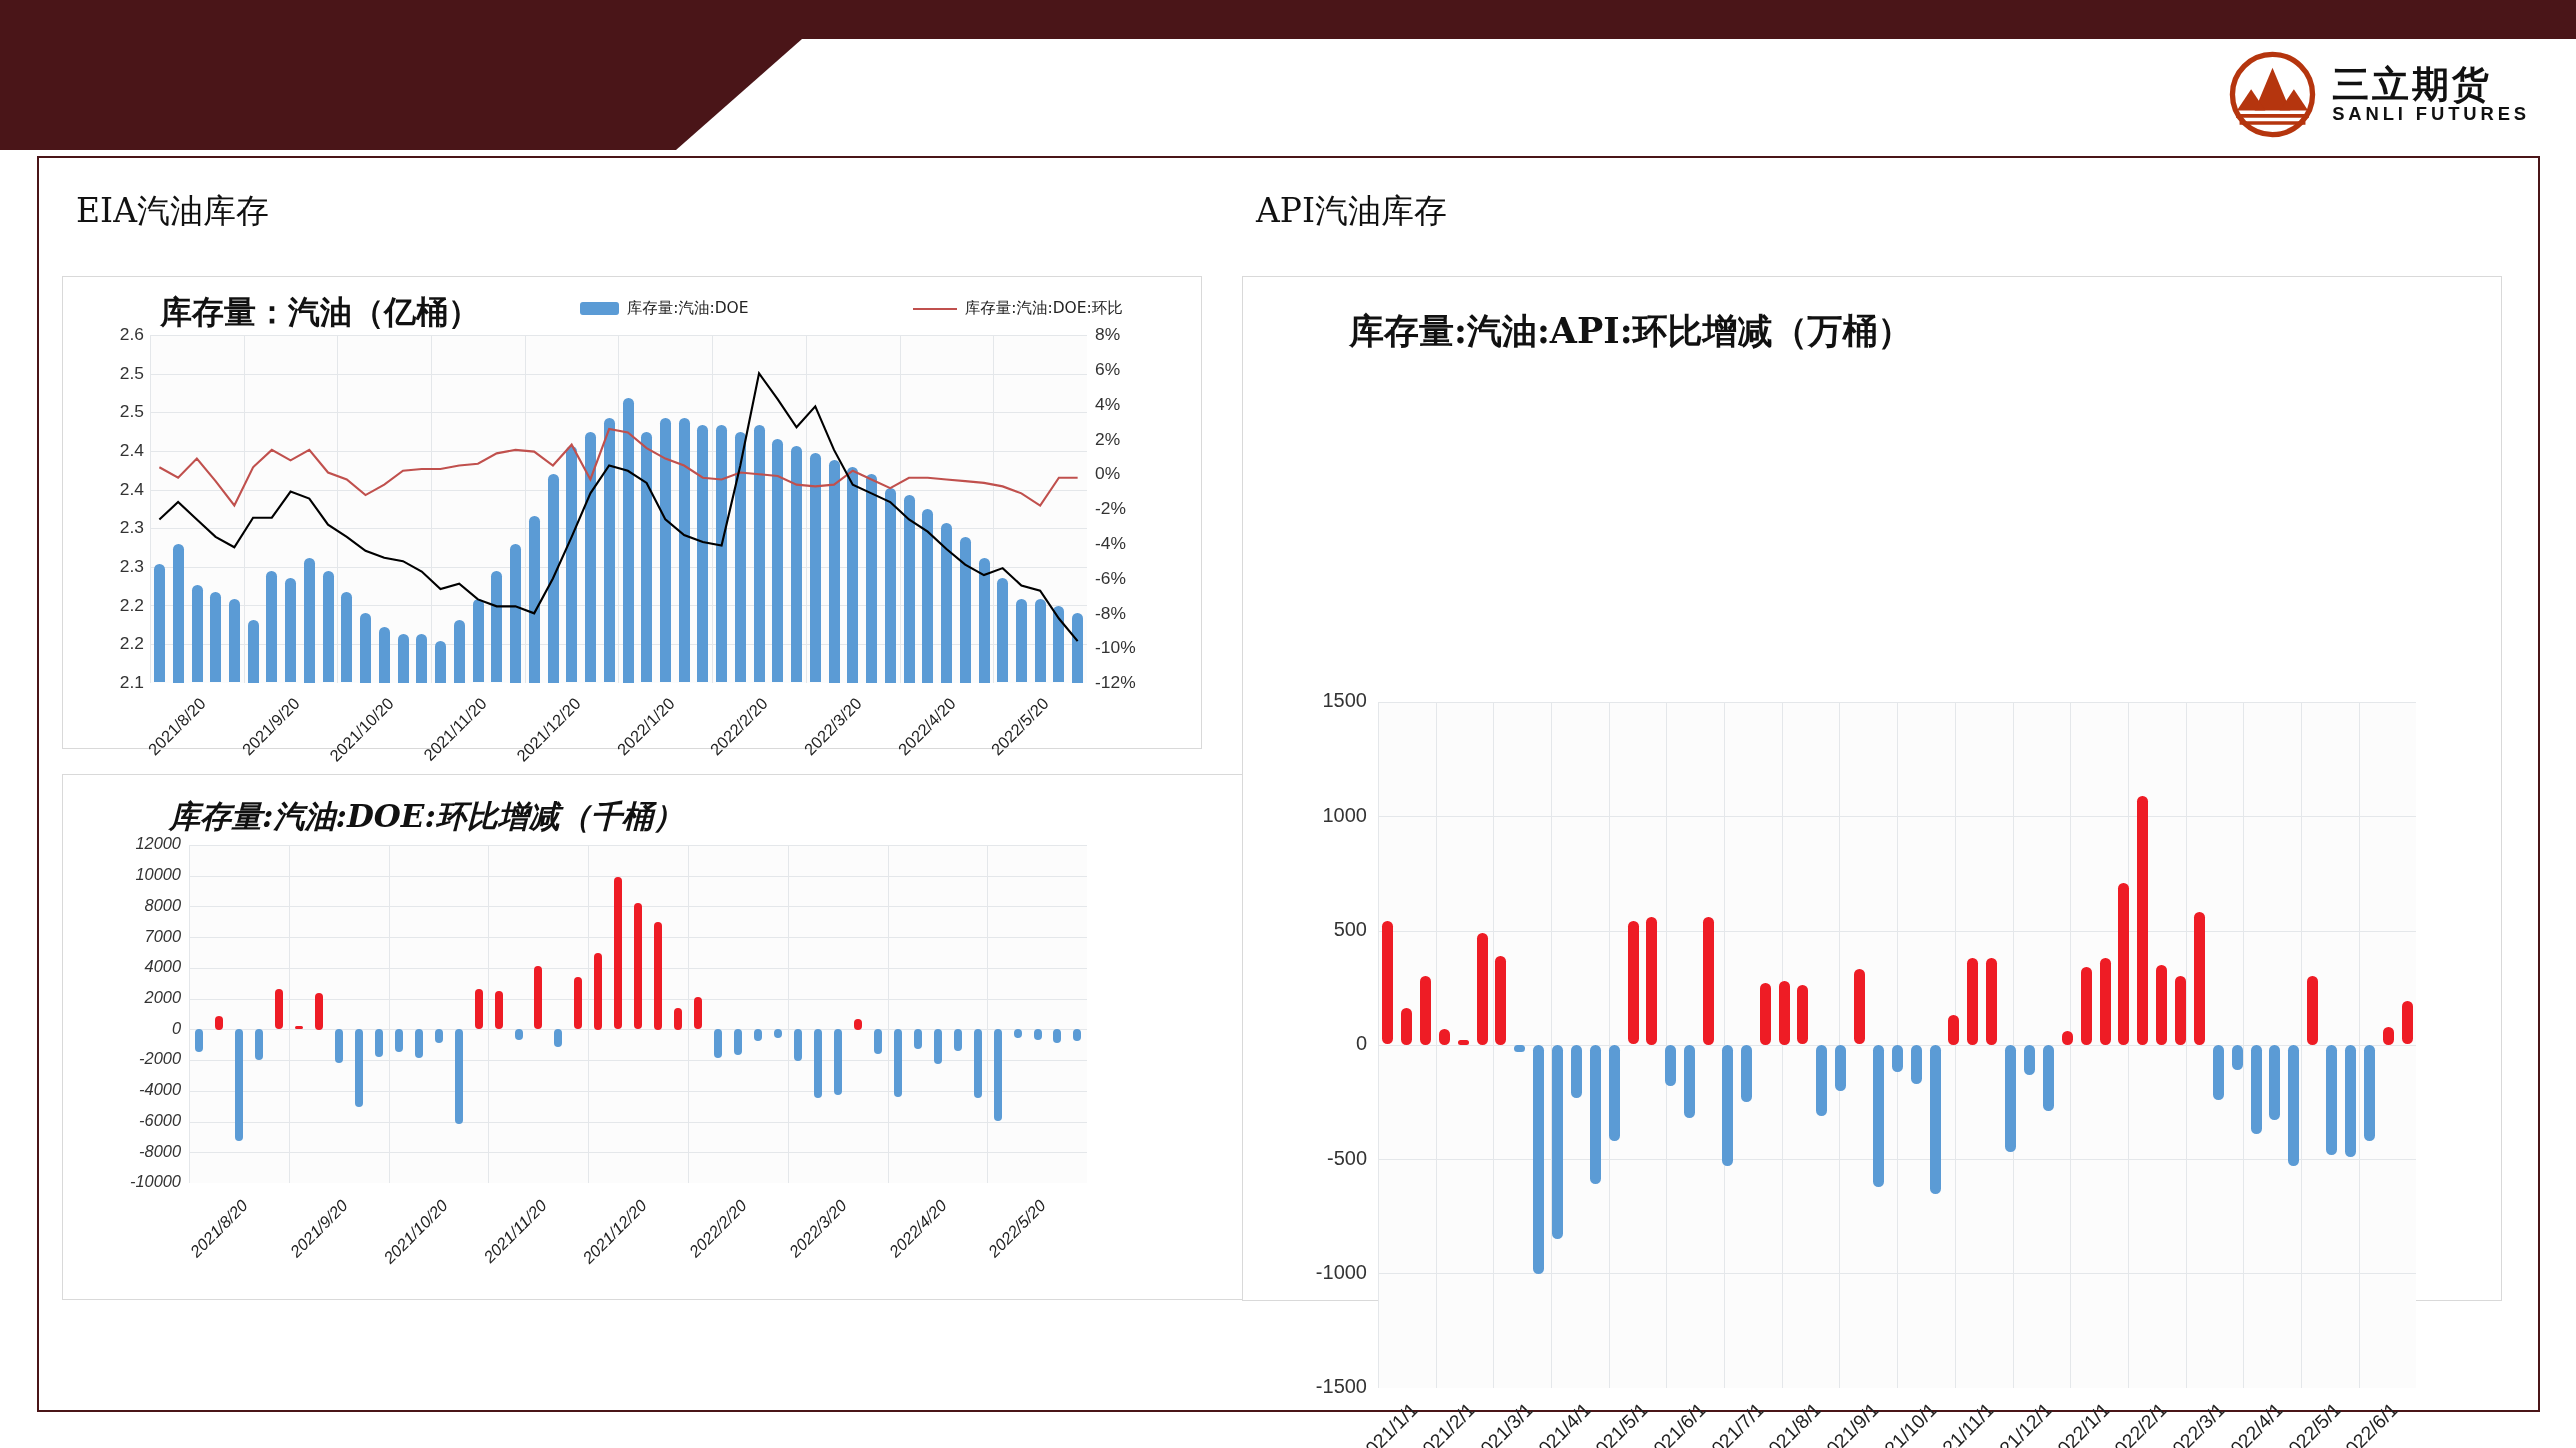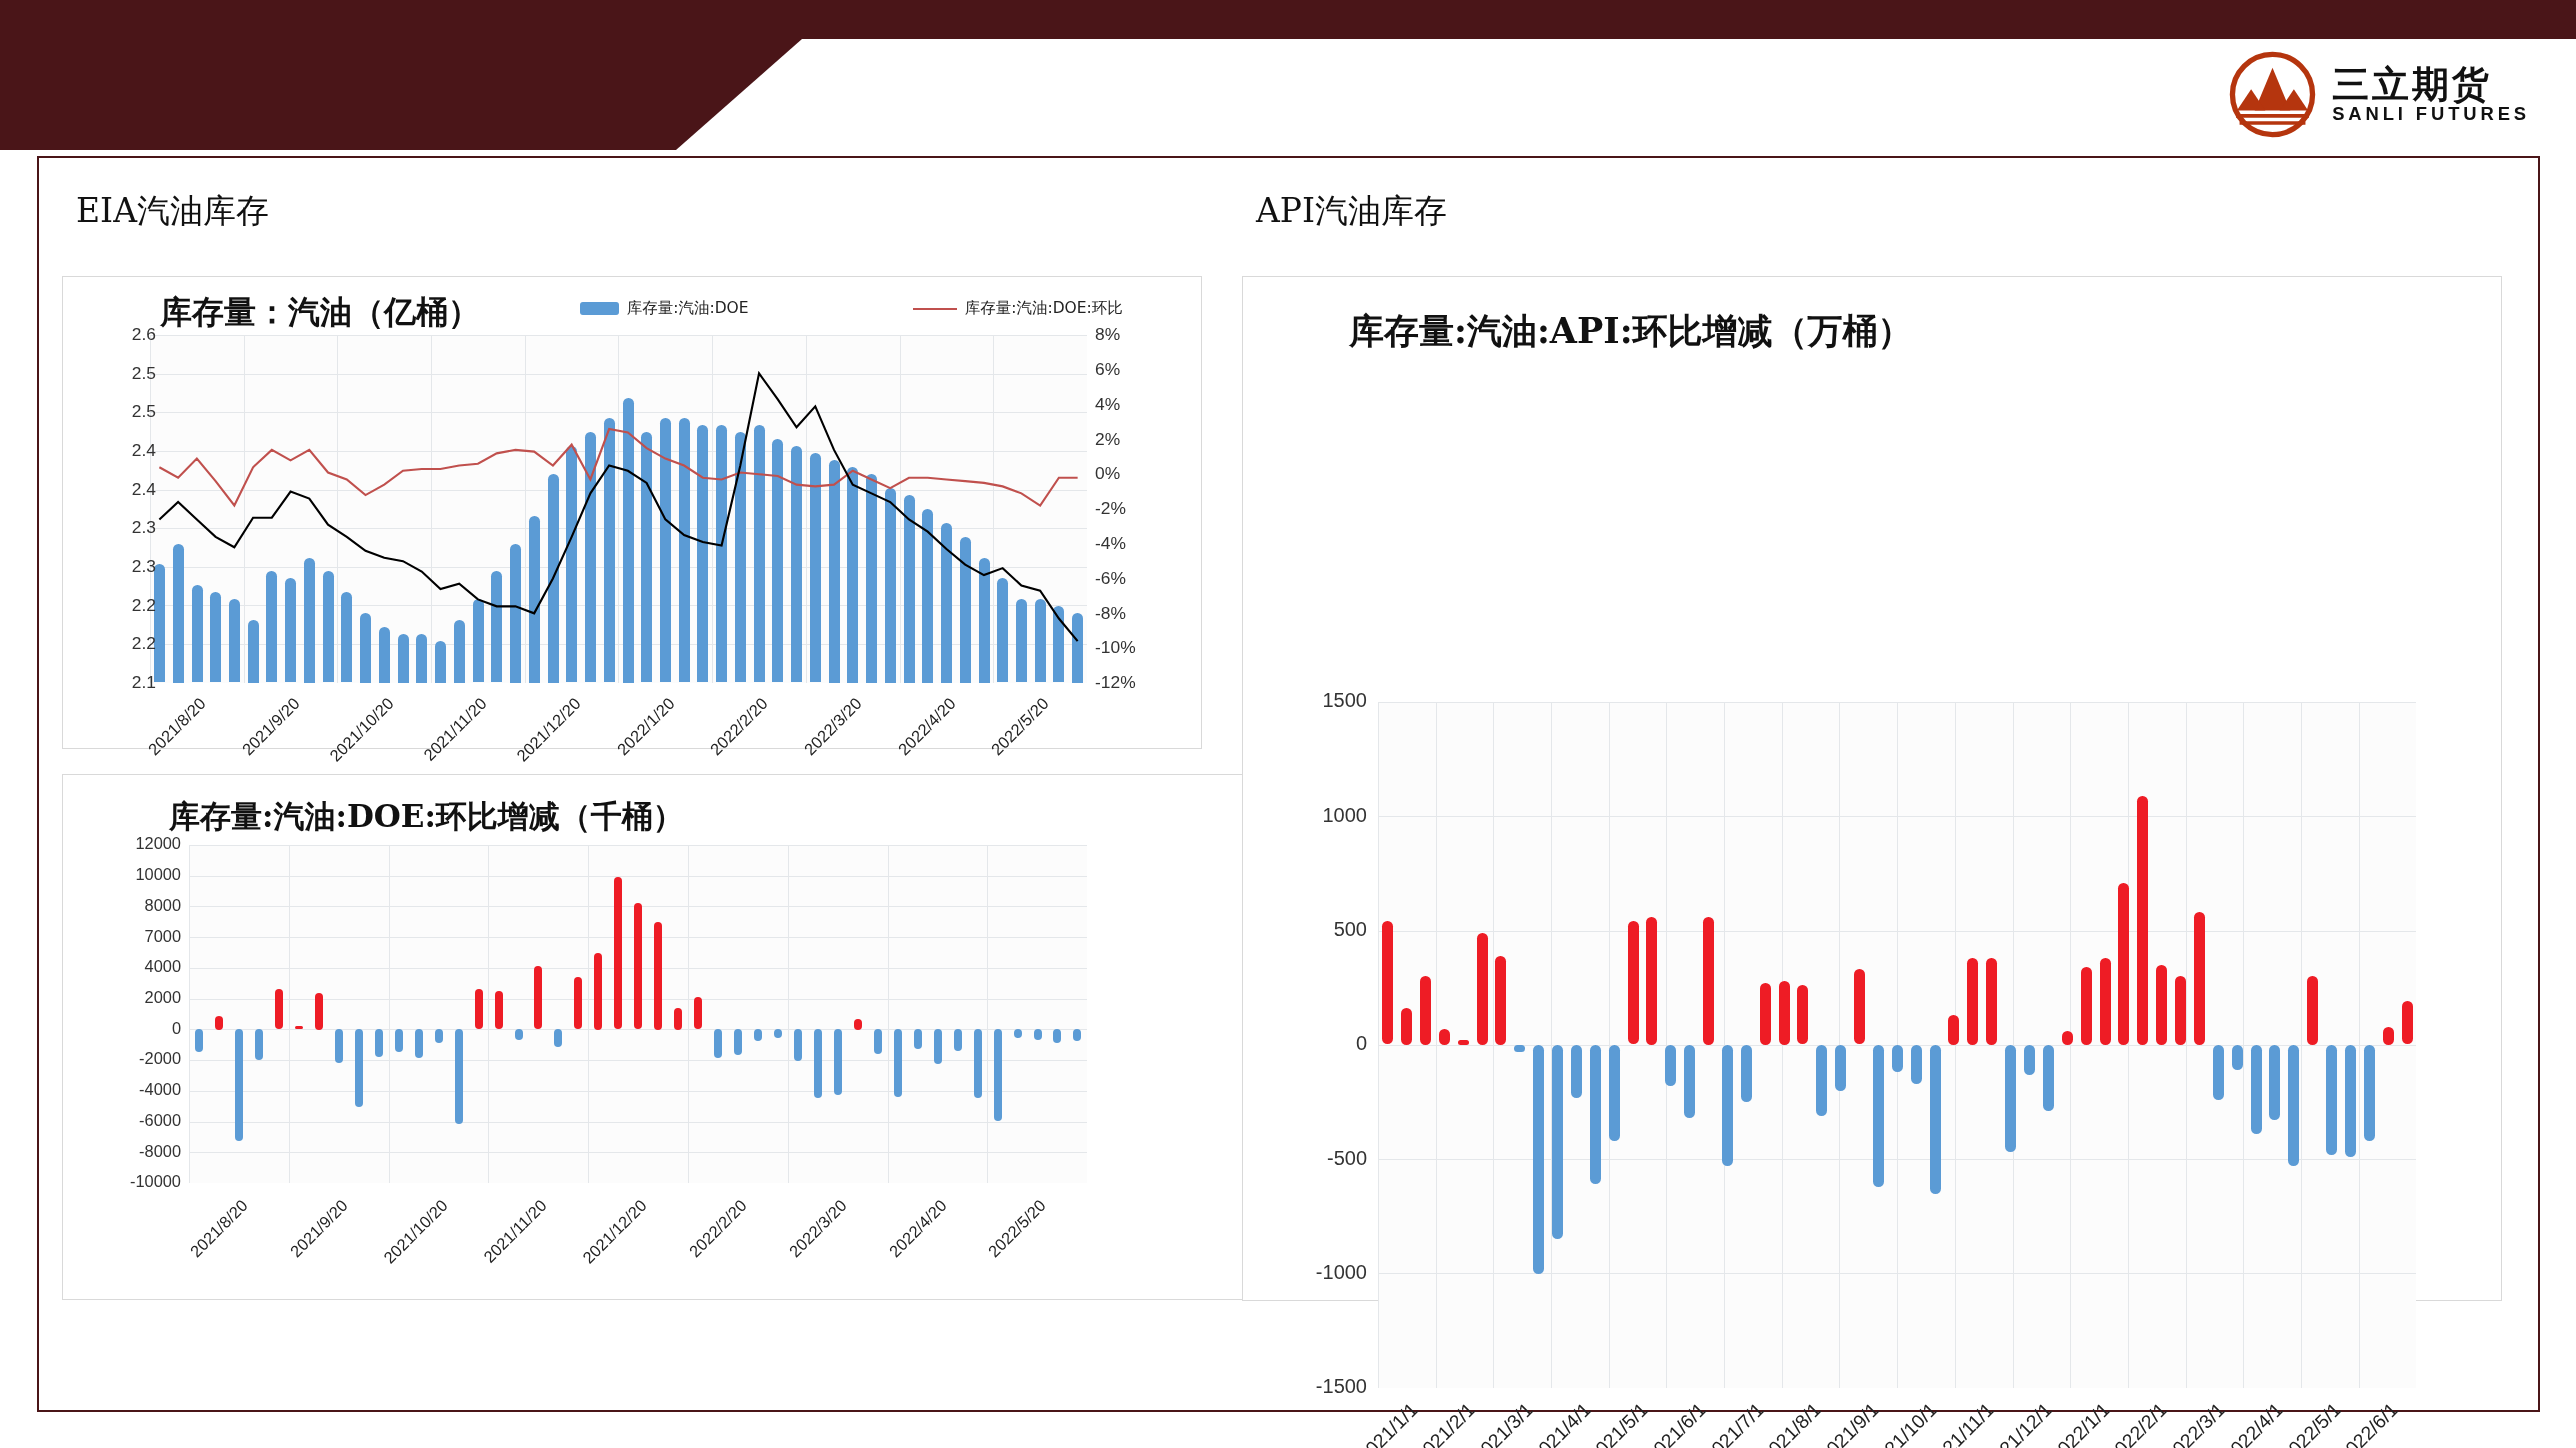--- a/index.html
+++ b/index.html
@@ -241,21 +241,21 @@
           <div class="bar" style="left:885px; top:264px; width:10.6px; height:83px; background:#5b9bd5; border-radius:5.3px 5.3px 0 0;"></div>
           <div class="bar" style="left:903px; top:271px; width:10.6px; height:76px; background:#5b9bd5; border-radius:5.3px 5.3px 0 0;"></div>
           <div class="bar" style="left:922px; top:278px; width:10.6px; height:70px; background:#5b9bd5; border-radius:5.3px 5.3px 0 0;"></div>
           <svg width="937" height="348" style="position:absolute;left:0;top:0;" viewBox="0 0 970 360">
             <polyline points="9.7,136.8 29.1,147.6 48.5,127.8 67.9,151.2 87.3,176.4 106.7,136.8 126.1,118.8 145.5,129.6 164.9,118.8 184.3,142.2 203.7,149.4 223.1,165.6 242.5,154.8 261.9,140.4 281.3,138.6 300.7,138.6 320.1,135.0 339.5,133.2 358.9,122.4 378.3,118.8 397.7,120.6 417.1,135.0 436.5,113.4 455.9,149.4 475.3,97.2 494.7,100.8 514.1,117.0 533.5,127.8 552.9,135.0 572.3,147.6 591.7,149.4 611.1,142.2 630.5,144.0 649.9,145.8 669.3,154.8 688.7,156.6 708.1,154.8 727.5,140.4 746.9,149.4 766.3,158.4 785.7,147.6 805.1,147.6 824.5,149.4 843.9,151.2 863.3,153.0 882.7,156.6 902.1,163.8 921.5,176.4 940.9,147.6 960.3,147.6" fill="none" stroke="#c0504d" stroke-width="2.2"></polyline>
           </svg>
           <svg width="937" height="348" style="position:absolute;left:0;top:0;" viewBox="0 0 970 360">
             <polyline points="9.7,190.8 29.1,172.8 48.5,190.8 67.9,208.8 87.3,219.6 106.7,189.0 126.1,189.0 145.5,162.0 164.9,169.2 184.3,196.2 203.7,208.8 223.1,223.2 242.5,230.4 261.9,234.0 281.3,244.8 300.7,262.8 320.1,257.4 339.5,273.6 358.9,280.8 378.3,280.8 397.7,288.0 417.1,252.0 436.5,208.8 455.9,163.8 475.3,135.0 494.7,140.4 514.1,153.0 533.5,190.8 552.9,207.0 572.3,214.2 591.7,217.8 611.1,135.0 630.5,39.6 649.9,66.6 669.3,95.4 688.7,73.8 708.1,118.8 727.5,154.8 746.9,163.8 766.3,172.8 785.7,190.8 805.1,203.4 824.5,221.4 843.9,237.6 863.3,248.4 882.7,241.2 902.1,259.2 921.5,264.6 940.9,293.4 960.3,316.8" fill="none" stroke="#000000" stroke-width="2.2"></polyline>
           </svg>
         </div>
-      <div id="chart1-yaxis" style="position:absolute;left:12px;top:0;width:81px;height:100%;">
+      <div id="chart1-yaxis" style="position:absolute;left:0;top:0;width:81px;height:100%;">
           <div class="axis-lbl ytick" style="left:0px; width:81px; top:47px; font-size:17.4px;">2.6</div>
           <div class="axis-lbl ytick" style="left:0px; width:81px; top:86px; font-size:17.4px;">2.5</div>
           <div class="axis-lbl ytick" style="left:0px; width:81px; top:124px; font-size:17.4px;">2.5</div>
           <div class="axis-lbl ytick" style="left:0px; width:81px; top:163px; font-size:17.4px;">2.4</div>
           <div class="axis-lbl ytick" style="left:0px; width:81px; top:202px; font-size:17.4px;">2.4</div>
           <div class="axis-lbl ytick" style="left:0px; width:81px; top:240px; font-size:17.4px;">2.3</div>
           <div class="axis-lbl ytick" style="left:0px; width:81px; top:279px; font-size:17.4px;">2.3</div>
           <div class="axis-lbl ytick" style="left:0px; width:81px; top:318px; font-size:17.4px;">2.2</div>
           <div class="axis-lbl ytick" style="left:0px; width:81px; top:356px; font-size:17.4px;">2.2</div>
           <div class="axis-lbl ytick" style="left:0px; width:81px; top:395px; font-size:17.4px;">2.1</div>
@@ -280,21 +280,21 @@
           <div class="xtick" style="left:202px; width:212px; top:417px; font-size:16.4px;">2021/11/20</div>
           <div class="xtick" style="left:296px; width:212px; top:417px; font-size:16.4px;">2021/12/20</div>
           <div class="xtick" style="left:390px; width:212px; top:417px; font-size:16.4px;">2022/1/20</div>
           <div class="xtick" style="left:483px; width:212px; top:417px; font-size:16.4px;">2022/2/20</div>
           <div class="xtick" style="left:577px; width:212px; top:417px; font-size:16.4px;">2022/3/20</div>
           <div class="xtick" style="left:671px; width:212px; top:417px; font-size:16.4px;">2022/4/20</div>
           <div class="xtick" style="left:764px; width:212px; top:417px; font-size:16.4px;">2022/5/20</div>
         </div>
     </div>
 
-    <div class="panel" style="left:23px; top:616px; width:1300px; height:526px;">
+    <div class="panel" style="left:23px; top:616px; width:1300px; height:526px;font-style:italic;">
 
       <div class="chart-title" style="left:106px; top:21px; font-size:31px;">库存量:汽油:DOE:环比增减（千桶）</div>
 
       <div class="plot" id="plot2" style="left:126px; top:70px; width:898px; height:338px;">
         <div class="plot-bg"></div>
       <div class="gridline-h" style="top:0px;"></div>
           <div class="gridline-h" style="top:31px;"></div>
           <div class="gridline-h" style="top:61px;"></div>
           <div class="gridline-h" style="top:92px;"></div>
           <div class="gridline-h" style="top:123px;"></div>

